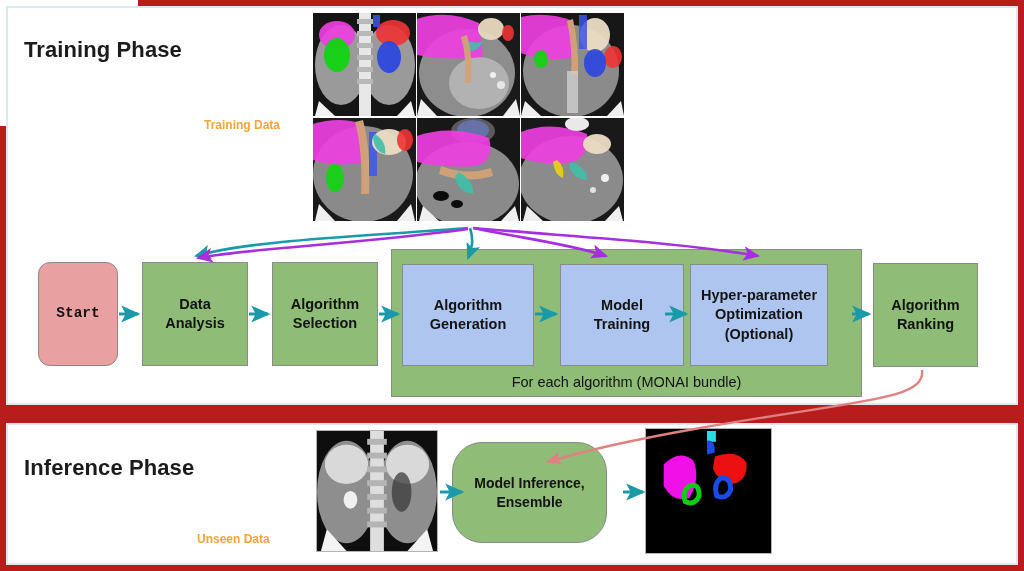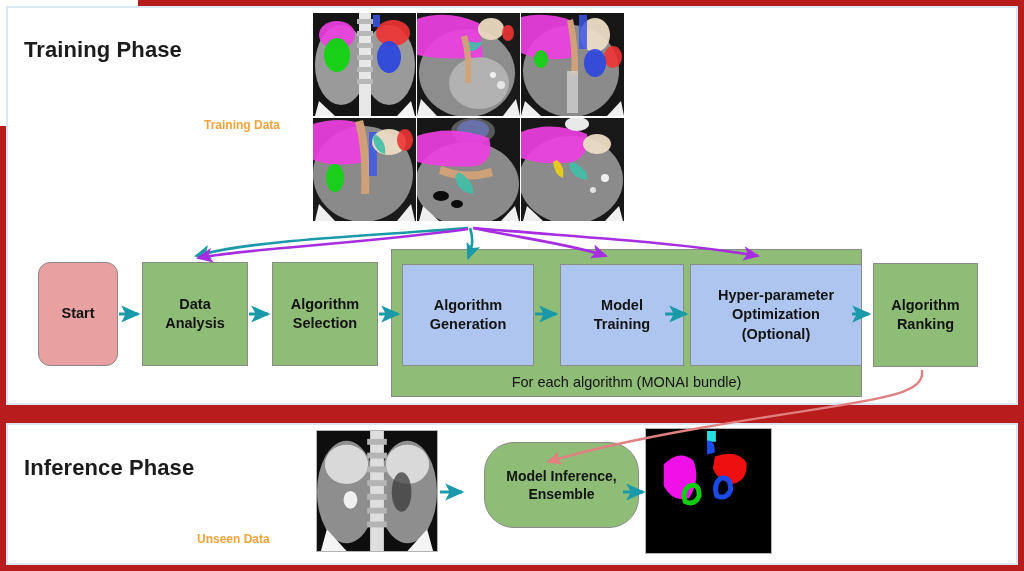--- a/index.html
+++ b/index.html
@@ -64,21 +64,21 @@
     color: #131313;
     line-height: 1.32;
     padding: 2px 4px;
     border: 1px solid #8a8a8a;
   }
   .node.green  { background: #8fbc76; }
   .node.blue   { background: #aec6ef; }
   .node.start  { background: #e8a0a0; border-radius: 12px; }
 
   
-  #node-start        { left: 38px;  top: 262px; width: 80px;  height: 104px; }
+  #node-start        { left: 38px;  top: 262px; width: 80px;  height: 104px; font-family: Liberation Mono, monospace; }
   #node-data-analysis{ left: 142px; top: 262px; width: 106px; height: 104px; }
   #node-algo-select  { left: 272px; top: 262px; width: 106px; height: 104px; }
 
   #group-foreach {
     position: absolute;
     left: 391px; top: 249px;
     width: 471px; height: 148px;
     background: #8fbc76;
     border: 1px solid #8a8a8a;
     box-sizing: border-box;
@@ -86,25 +86,25 @@
   #group-foreach-label {
     position: absolute;
     left: 0; right: 0; bottom: 6px;
     text-align: center;
     font-size: 14.5px;
     font-weight: normal;
     color: #131313;
   }
   #node-algo-generation { left: 402px; top: 264px; width: 132px; height: 102px; }
   #node-model-training  { left: 560px; top: 264px; width: 124px; height: 102px; }
-  #node-hpo             { left: 690px; top: 264px; width: 172px; height: 102px; }
+  #node-hpo             { left: 690px; top: 264px; width: 138px; height: 102px; }
   #node-algo-ranking    { left: 873px; top: 263px; width: 105px; height: 104px; }
 
   
-  #node-model-inference { left: 484px; top: 442px; width: 155px; height: 86px; font-size: 14px; border-radius: 30px;}
+  #node-model-inference { left: 452px; top: 442px; width: 155px; height: 101px; font-size: 14px; border-radius: 30px;}
 
   
   .imgframe {
     position: absolute;
     box-sizing: border-box;
     overflow: hidden;
     background: #111;
   }
   .scan { width: 100%; height: 100%; display: block; }
 

